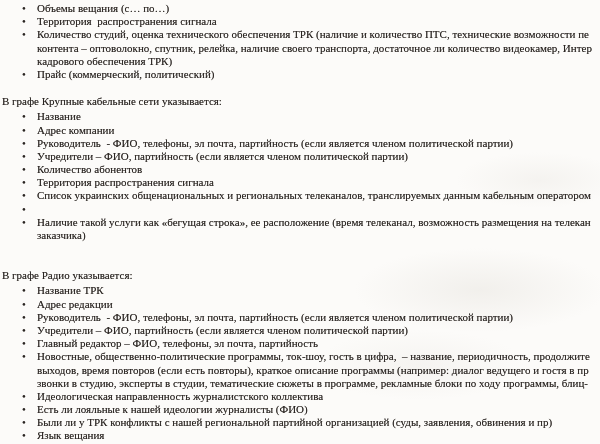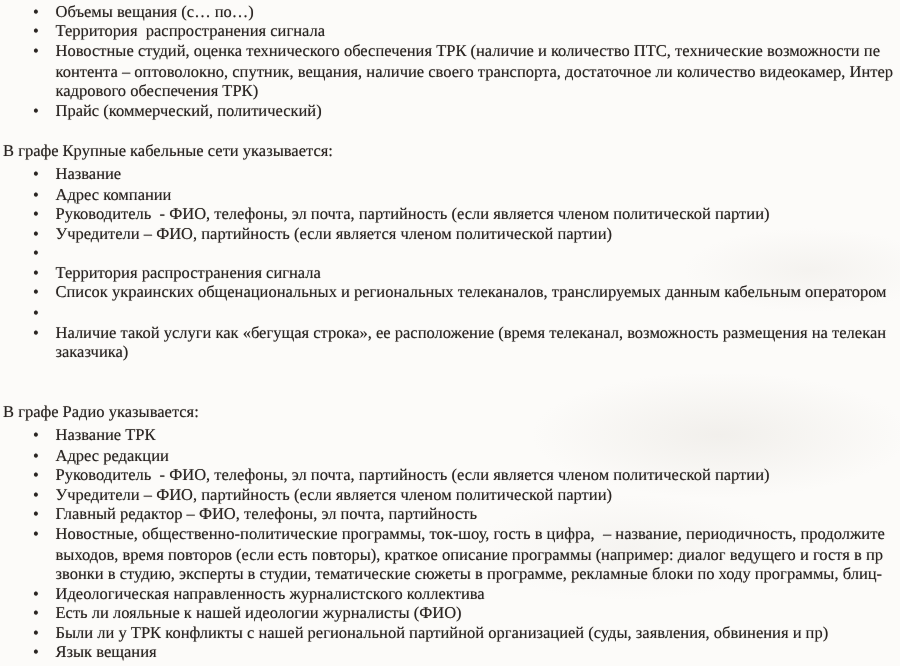--- a/index.html
+++ b/index.html
@@ -51,32 +51,32 @@
   }
 </style>
 </head>
 <body>
 
 <div class="page">
   <div class="content">
       <div class="section sec-0">
         <div class="line bullet-line"><span class="bullet-dot">•</span><span>Объемы вещания (с… по…)</span></div>
         <div class="line bullet-line"><span class="bullet-dot">•</span><span>Территория  распространения сигнала</span></div>
-        <div class="line bullet-line"><span class="bullet-dot">•</span><span>Новостные студий, оценка технического обеспечения ТРК (наличие и количество ПТС, технические возможности пе</span></div>
-        <div class="line cont-line"><span>контента – оптоволокно, спутник, вещания, наличие своего транспорта, достаточное ли количество видеокамер, Интер</span></div>
+        <div class="line bullet-line"><span class="bullet-dot">•</span><span>Количество студий, оценка технического обеспечения ТРК (наличие и количество ПТС, технические возможности пе</span></div>
+        <div class="line cont-line"><span>контента – оптоволокно, спутник, релейка, наличие своего транспорта, достаточное ли количество видеокамер, Интер</span></div>
         <div class="line cont-line"><span>кадрового обеспечения ТРК)</span></div>
         <div class="line bullet-line"><span class="bullet-dot">•</span><span>Прайс (коммерческий, политический)</span></div>
       </div>
       <div class="section sec-1">
         <div class="line header-line">В графе Крупные кабельные сети указывается:</div>
         <div class="line bullet-line"><span class="bullet-dot">•</span><span>Название</span></div>
         <div class="line bullet-line"><span class="bullet-dot">•</span><span>Адрес компании</span></div>
         <div class="line bullet-line"><span class="bullet-dot">•</span><span>Руководитель  - ФИО, телефоны, эл почта, партийность (если является членом политической партии)</span></div>
         <div class="line bullet-line"><span class="bullet-dot">•</span><span>Учредители – ФИО, партийность (если является членом политической партии)</span></div>
-        <div class="line bullet-line"><span class="bullet-dot">•</span></div>
+        <div class="line bullet-line"><span class="bullet-dot">•</span><span>Количество абонентов</span></div>
         <div class="line bullet-line"><span class="bullet-dot">•</span><span>Территория распространения сигнала</span></div>
         <div class="line bullet-line"><span class="bullet-dot">•</span><span>Список украинских общенациональных и региональных телеканалов, транслируемых данным кабельным оператором</span></div>
         <div class="line bullet-line"><span class="bullet-dot">•</span></div>
         <div class="line bullet-line"><span class="bullet-dot">•</span><span>Наличие такой услуги как «бегущая строка», ее расположение (время телеканал, возможность размещения на телекан</span></div>
         <div class="line cont-line"><span>заказчика)</span></div>
       </div>
       <div class="section sec-2">
         <div class="line header-line">В графе Радио указывается:</div>
         <div class="line bullet-line"><span class="bullet-dot">•</span><span>Название ТРК</span></div>
         <div class="line bullet-line"><span class="bullet-dot">•</span><span>Адрес редакции</span></div>

